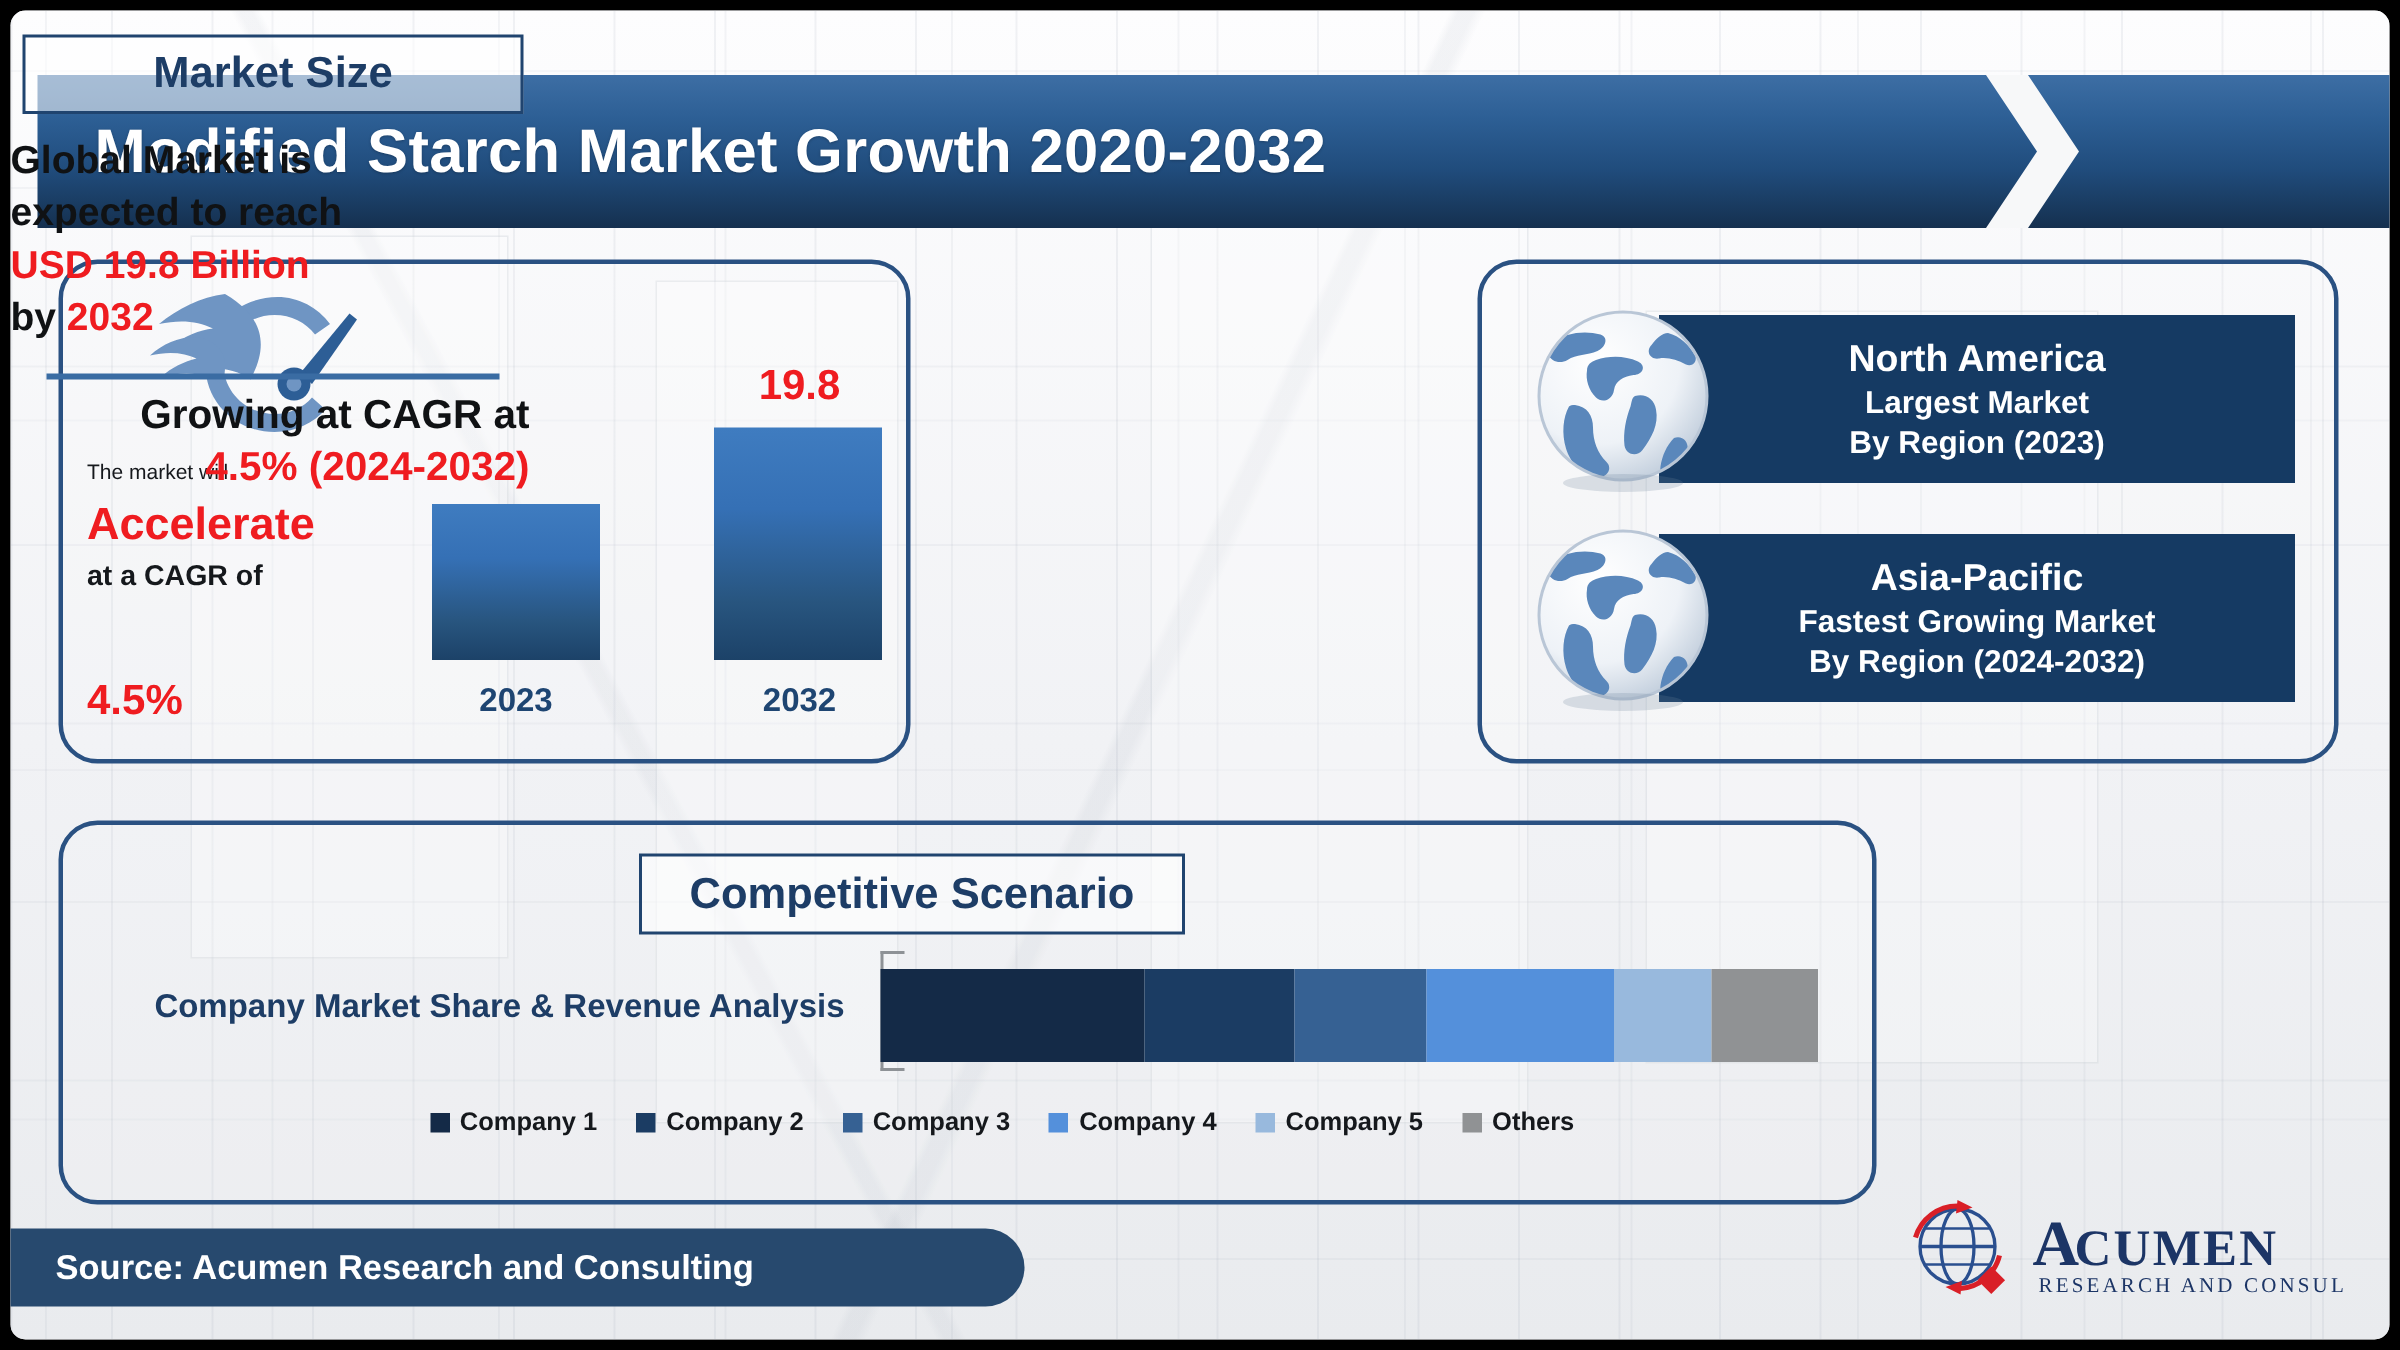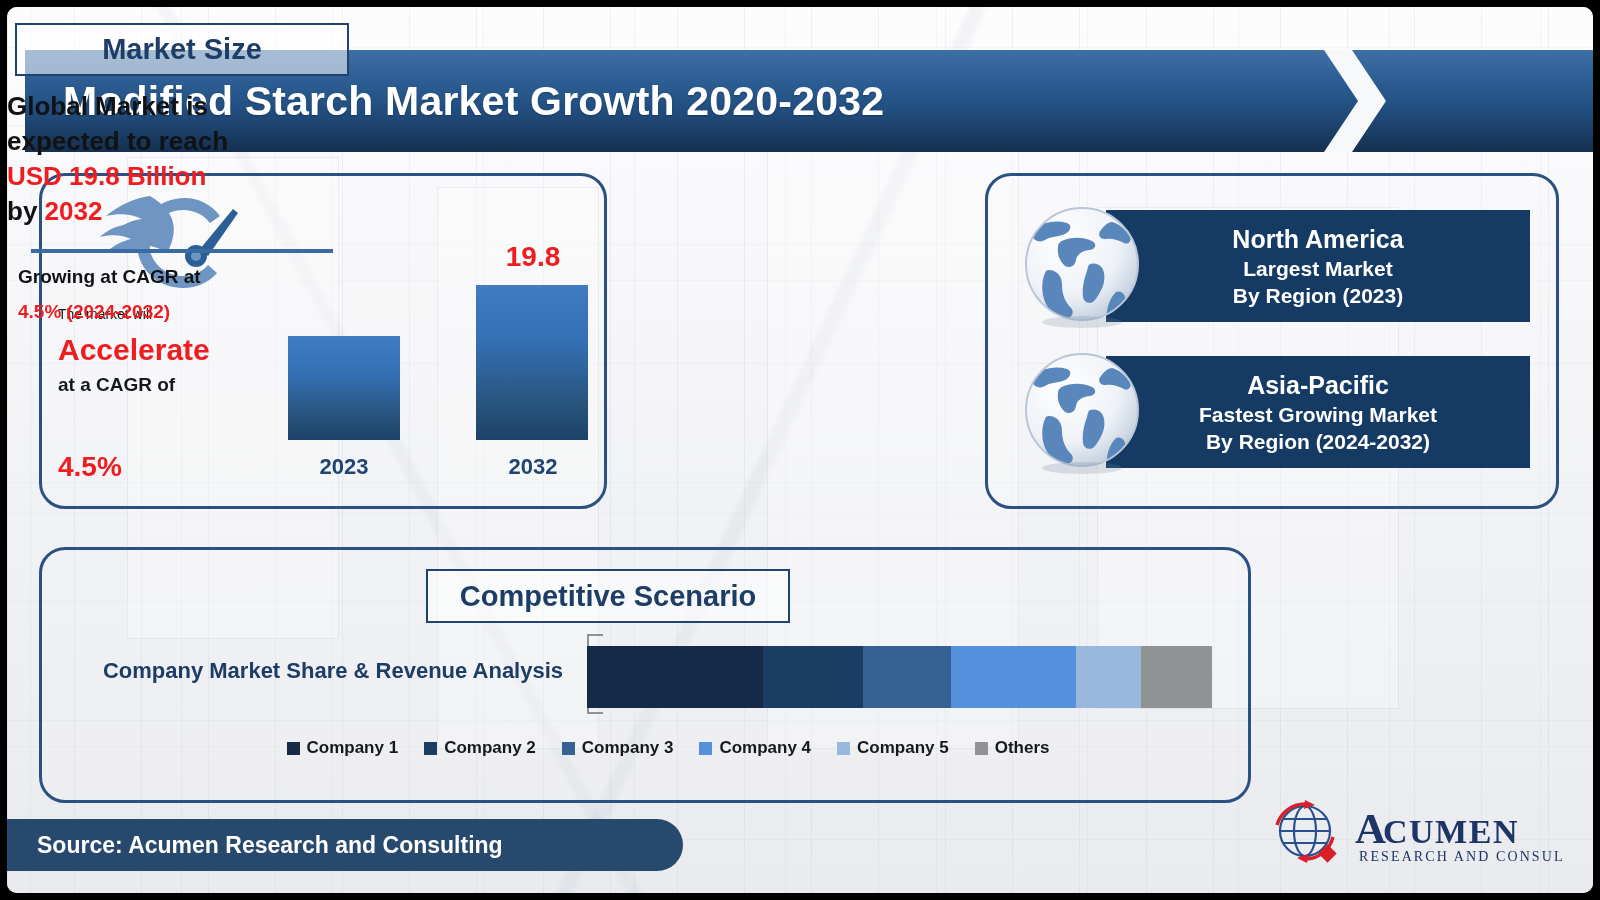--- a/index.html
+++ b/index.html
@@ -54,21 +54,21 @@
   #lab2023{left:25px;}
   #lab2032{left:214px;}
   #valLabel{position:absolute;left:214px;bottom:213px;width:130px;text-align:center;color:#ef1c20;font-size:28px;font-weight:bold;}
 
   
   #msTitleBox{position:absolute;left:8px;top:16px;width:330px;height:49px;border:2px solid #20446f;background:rgba(255,255,255,.55);
     display:flex;align-items:center;justify-content:center;}
   #msTitle{color:#1d3d66;font-size:29px;font-weight:bold;}
   #msBody{position:absolute;left:0;top:82px;width:346px;text-align:left;color:#101214;font-size:26px;font-weight:bold;line-height:35px;}
   #msRule{position:absolute;left:24px;top:242px;width:302px;height:4px;background:#3a6ca3;}
-  #msFoot{position:absolute;left:11px;top:252px;width:346px;text-align:left;color:#101214;font-size:19px;font-weight:bold;line-height:35px;}
+  #msFoot{position:absolute;left:0;top:252px;width:346px;text-align:right;color:#101214;font-size:27px;font-weight:bold;line-height:35px;}
 
   
   .regionRow{position:absolute;left:0;width:568px;height:140px;}
   #regionRow0{top:24px;}
   #regionRow1{top:170px;padding-left:36px;}
   .globe{position:absolute;left:28px;top:0;width:132px;height:132px;}
   .regionBar{position:absolute;left:118px;top:10px;width:424px;height:112px;background:#153a63;
     display:flex;flex-direction:column;align-items:center;justify-content:center;color:#fff;}
   .regionName{font-size:25px;font-weight:bold;line-height:31px;}
   .regionSub1{font-size:21px;font-weight:bold;line-height:27px;}

